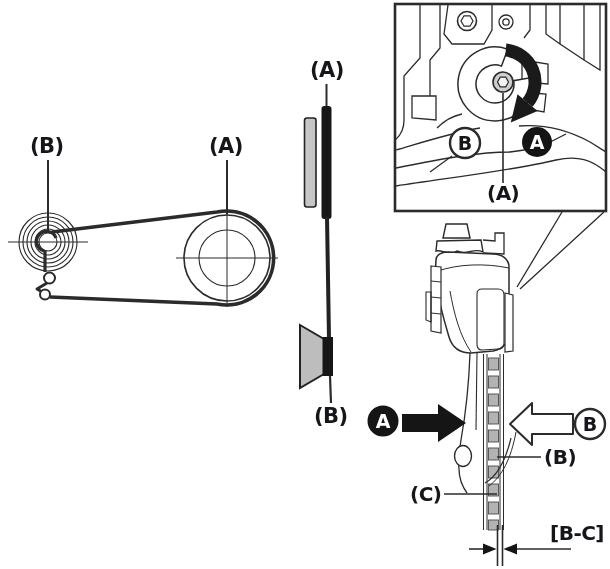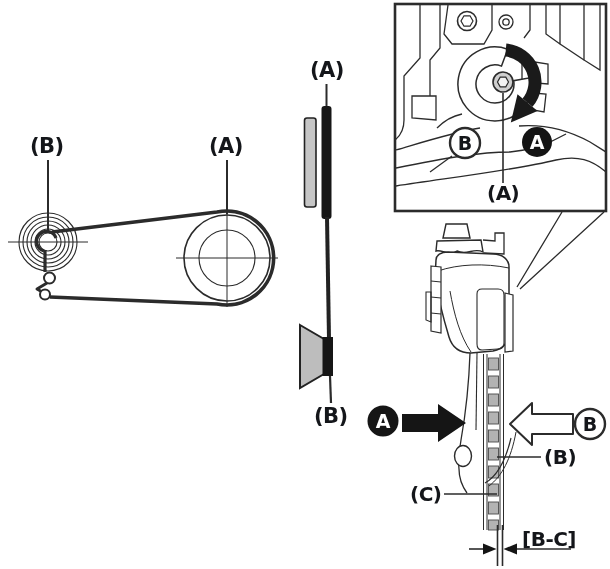--- a/index.html
+++ b/index.html
@@ -174,15 +174,15 @@
 <div class="lbl lbl-21" style="left:314px;top:406px;">(B)</div>
 
 <div class="badge" style="left:449.5px;top:127.5px;">B</div>
 <div class="badge inv" style="left:521.5px;top:126.5px;">A</div>
 <div class="lbl lbl-20" style="left:487px;top:183px;">(A)</div>
 
 <div class="badge inv" style="left:367.5px;top:405.5px;">A</div>
 <div class="badge" style="left:574.5px;top:408.5px;">B</div>
 <div class="lbl lbl-20" style="left:544px;top:447px;">(B)</div>
 <div class="lbl lbl-20" style="left:410px;top:484px;">(C)</div>
-<div class="lbl lbl-20" style="left:522px;top:523px;margin-top:6px;">[B-C]</div>
+<div class="lbl lbl-20" style="left:550px;top:523px;">[B-C]</div>
 
 </div>
 
 </body></html>

